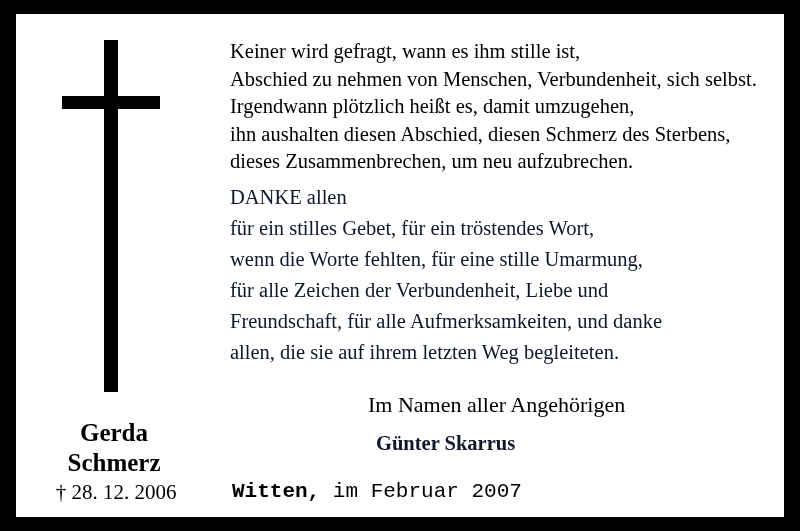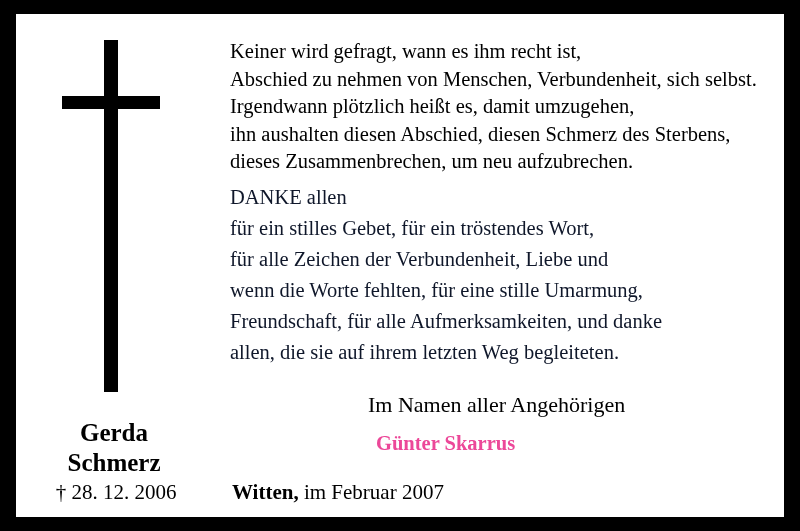--- a/index.html
+++ b/index.html
@@ -114,30 +114,31 @@
     font-size: 22px;
     color: #000000;
     white-space: nowrap;
   }
   .signature {
     position: absolute;
     left: 164px;
     top: 418px;
     font-size: 20.5px;
     font-weight: bold;
-    color: #ec4899;
+    color: #0f172a;
     white-space: nowrap;
   }
   .place-date {
     position: absolute;
     left: 20px;
     top: 466px;
     font-size: 21px;
     color: #000000;
     white-space: nowrap;
+    font-family: Liberation Mono, monospace;
   }
   .place-date b {
     font-weight: bold;
   }
   .line { display: block; }
 </style>
 </head>
 <body>
 
 <div class="obituary">
@@ -152,32 +153,32 @@
         <span class="line">Schmerz</span>
       </div>
       <div class="death-line">
         <span class="dagger">†</span>
         <span>28. 12. 2006</span>
       </div>
     </div>
 
     <div class="right-col">
       <div class="verse">
-        <span class="line">Keiner wird gefragt, wann es ihm recht ist,</span>
+        <span class="line">Keiner wird gefragt, wann es ihm stille ist,</span>
         <span class="line">Abschied zu nehmen von Menschen, Verbundenheit, sich selbst.</span>
         <span class="line">Irgendwann plötzlich heißt es, damit umzugehen,</span>
         <span class="line">ihn aushalten diesen Abschied, diesen Schmerz des Sterbens,</span>
         <span class="line">dieses Zusammenbrechen, um neu aufzubrechen.</span>
       </div>
 
       <div class="thanks">
         <span class="line">DANKE allen</span>
         <span class="line">für ein stilles Gebet, für ein tröstendes Wort,</span>
+        <span class="line">wenn die Worte fehlten, für eine stille Umarmung,</span>
         <span class="line">für alle Zeichen der Verbundenheit, Liebe und</span>
-        <span class="line">wenn die Worte fehlten, für eine stille Umarmung,</span>
         <span class="line">Freundschaft, für alle Aufmerksamkeiten, und danke</span>
         <span class="line">allen, die sie auf ihrem letzten Weg begleiteten.</span>
       </div>
 
       <div class="closing">Im Namen aller Angehörigen</div>
       <div class="signature">Günter Skarrus</div>
 
       <div class="place-date">
         <b>Witten,</b><span> im Februar 2007</span>
       </div>

